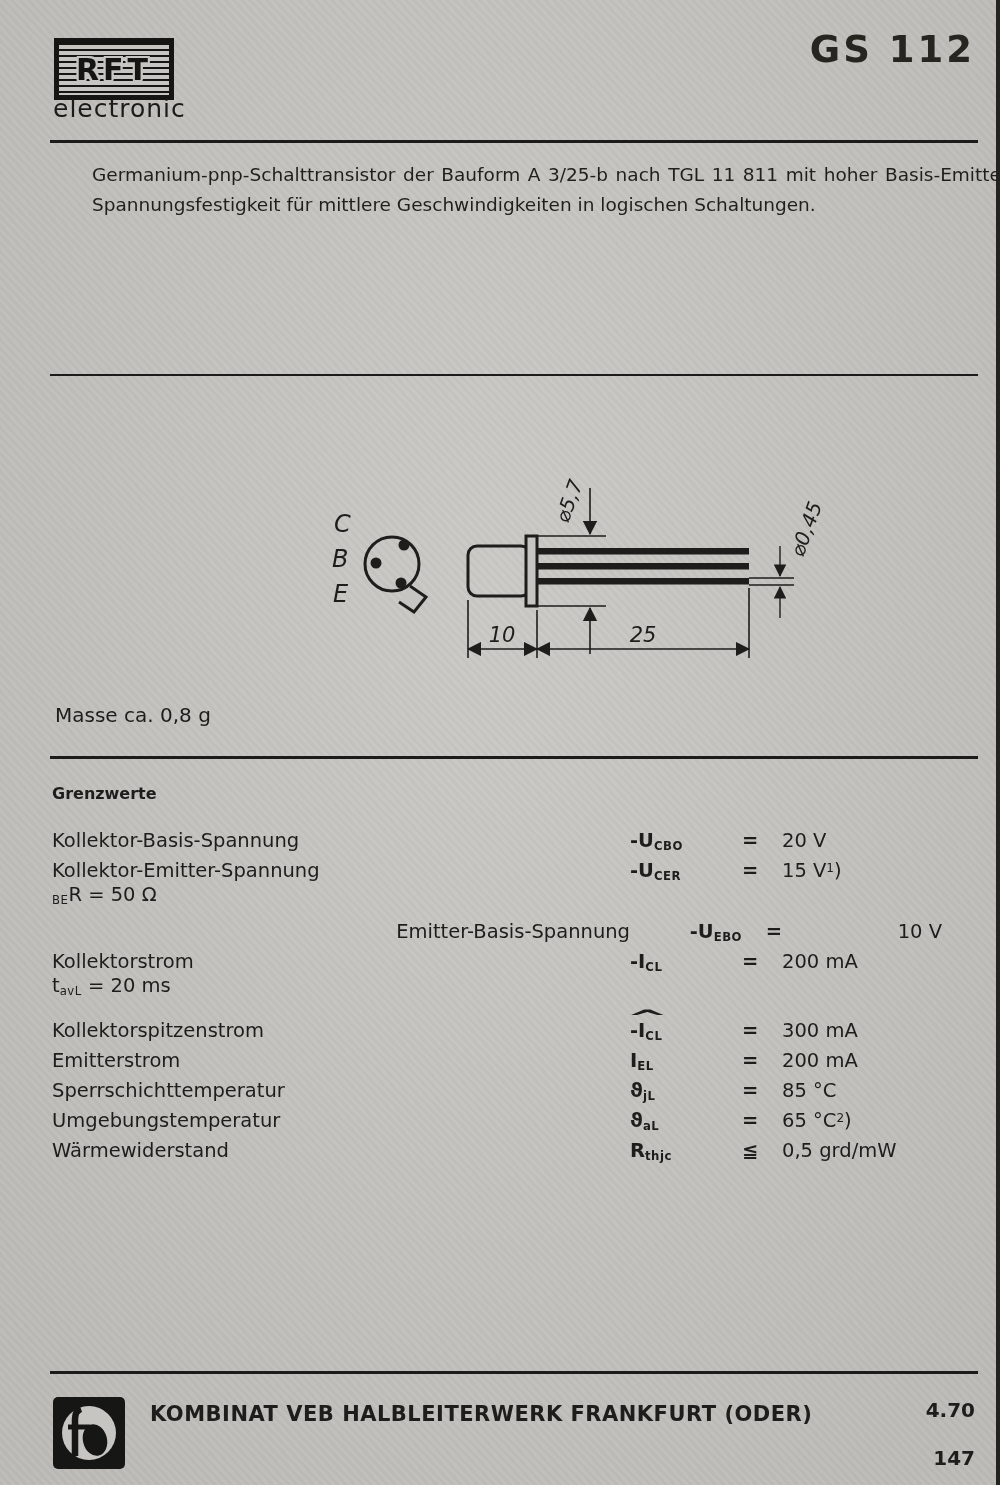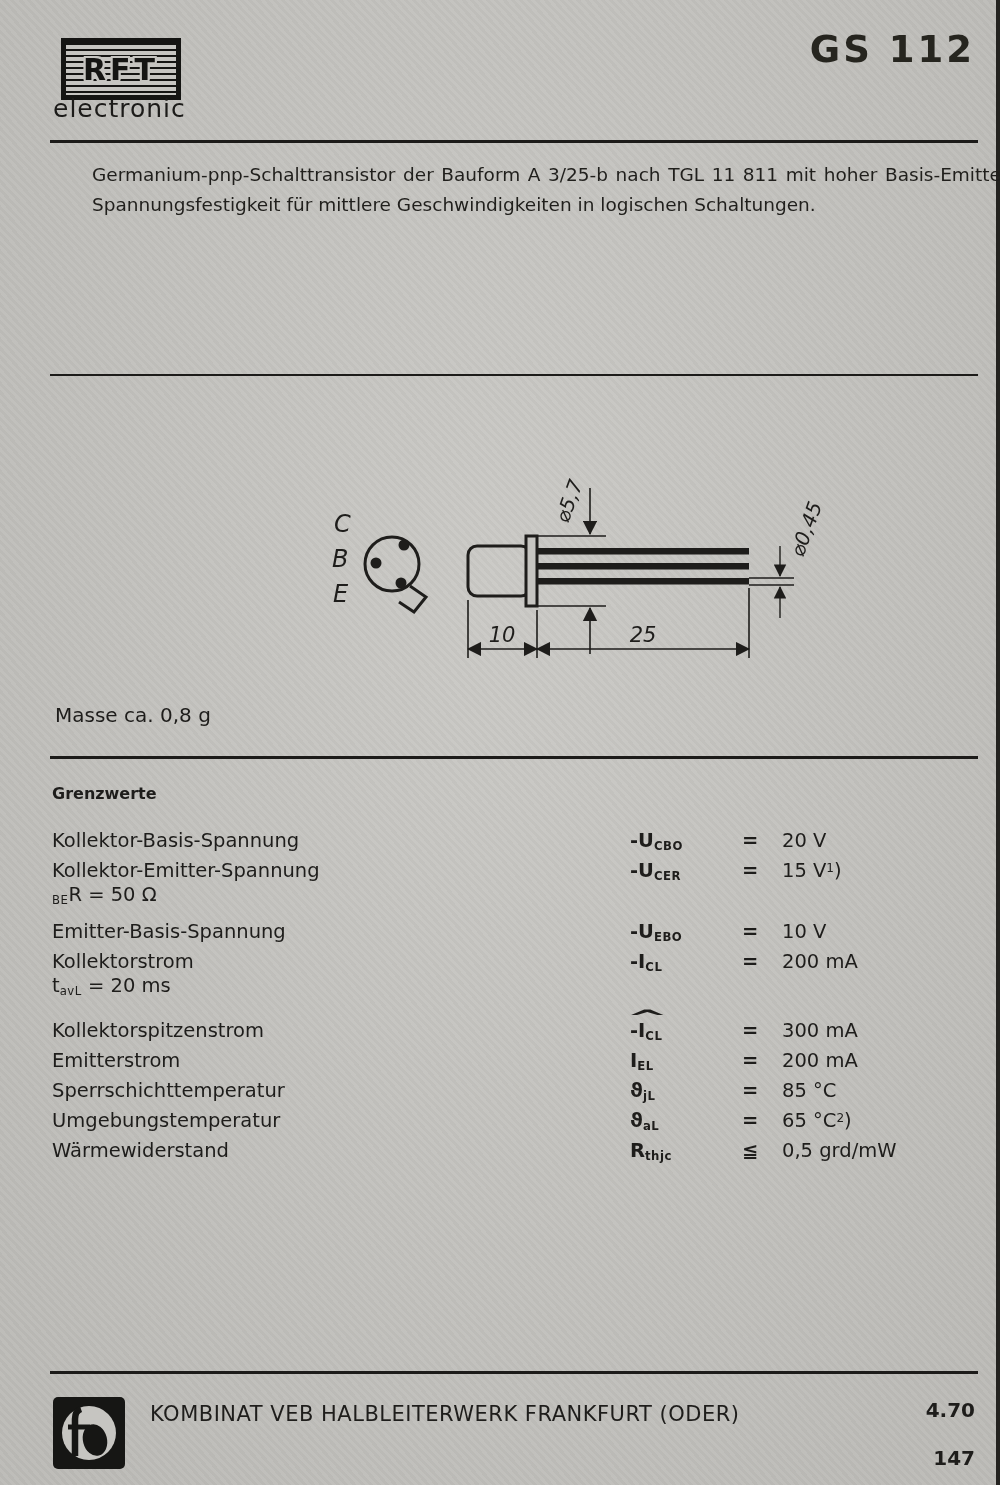--- a/index.html
+++ b/index.html
@@ -12,21 +12,21 @@
       radial-gradient(ellipse at 50% 40%, rgba(255,255,255,0.07), rgba(0,0,0,0.05) 90%),
       repeating-linear-gradient(47deg, rgba(120,118,112,0.05) 0 3px, rgba(255,255,255,0.04) 3px 6px);
     font-family:"DejaVu Sans", sans-serif;
     color:#1e1d1b;
     overflow:hidden;
   }
   .scan-edge{position:absolute;right:0;top:0;bottom:0;width:4px;background:#23221f;}
 
   
   .rft-box{
-    position:absolute;left:61px;top:38px;width:110px;height:52px;
+    position:absolute;left:54px;top:38px;width:110px;height:52px;
     border:5px solid #151513;
     background:repeating-linear-gradient(180deg,#151513 0 2px,#c6c5c1 2px 6px);
     display:flex;align-items:center;justify-content:center;text-align:right;
   }
   .rft-box span{
     font-weight:bold;font-size:30px;letter-spacing:4px;color:#151513;
     text-shadow:
       -2px 0 0 #c6c5c1, 2px 0 0 #c6c5c1, 0 -2px 0 #c6c5c1, 0 2px 0 #c6c5c1,
       -2px -2px 0 #c6c5c1, 2px 2px 0 #c6c5c1, -2px 2px 0 #c6c5c1, 2px -2px 0 #c6c5c1;
   }
@@ -54,27 +54,27 @@
   .limits-heading{position:absolute;left:52px;top:784px;font-size:16px;font-weight:bold;}
   .limits{position:absolute;left:52px;top:826px;width:890px;font-size:19.5px;}
   .lrow{display:flex;align-items:flex-start;line-height:30px;}
   .lrow .lbl{width:578px;}
   .lrow .sym{width:112px;position:relative;font-weight:bold;white-space:nowrap;}
   .lrow .rel{width:40px;font-weight:bold;}
   .lrow .val{flex:1;white-space:nowrap;}
   sub{font-size:0.60em;line-height:0;vertical-align:-0.25em;letter-spacing:0.5px;}
   sup{font-size:0.62em;line-height:0;vertical-align:0.45em;}
   .l2{line-height:26px;margin-top:-4px;}
-  .gap1{margin-top:9px;}
+  .gap1{margin-top:9px;text-align:right;}
   .gap2{margin-top:17px;}
   .hat{position:absolute;left:9px;top:-13px;font-weight:bold;transform:scaleX(2.6);display:inline-block;}
 
   
   .hfo-logo{position:absolute;left:52px;top:1396px;}
-  .footer-line1{position:absolute;left:150px;top:1402px;font-size:21px;font-weight:normal;letter-spacing:0.5px;}
+  .footer-line1{position:absolute;left:150px;top:1402px;font-size:21px;font-weight:bold;letter-spacing:0.5px;}
   .footer-line2{position:absolute;left:150px;top:1440px;font-size:20px;font-weight:bold;}
   .date-code{position:absolute;right:25px;top:1398px;font-size:20px;font-weight:bold;}
   .page-number{position:absolute;right:25px;top:1446px;font-size:20px;font-weight:bold;}
 </style>
 </head>
 <body>
 
 <div class="page">
   <div class="scan-edge"></div>
 

